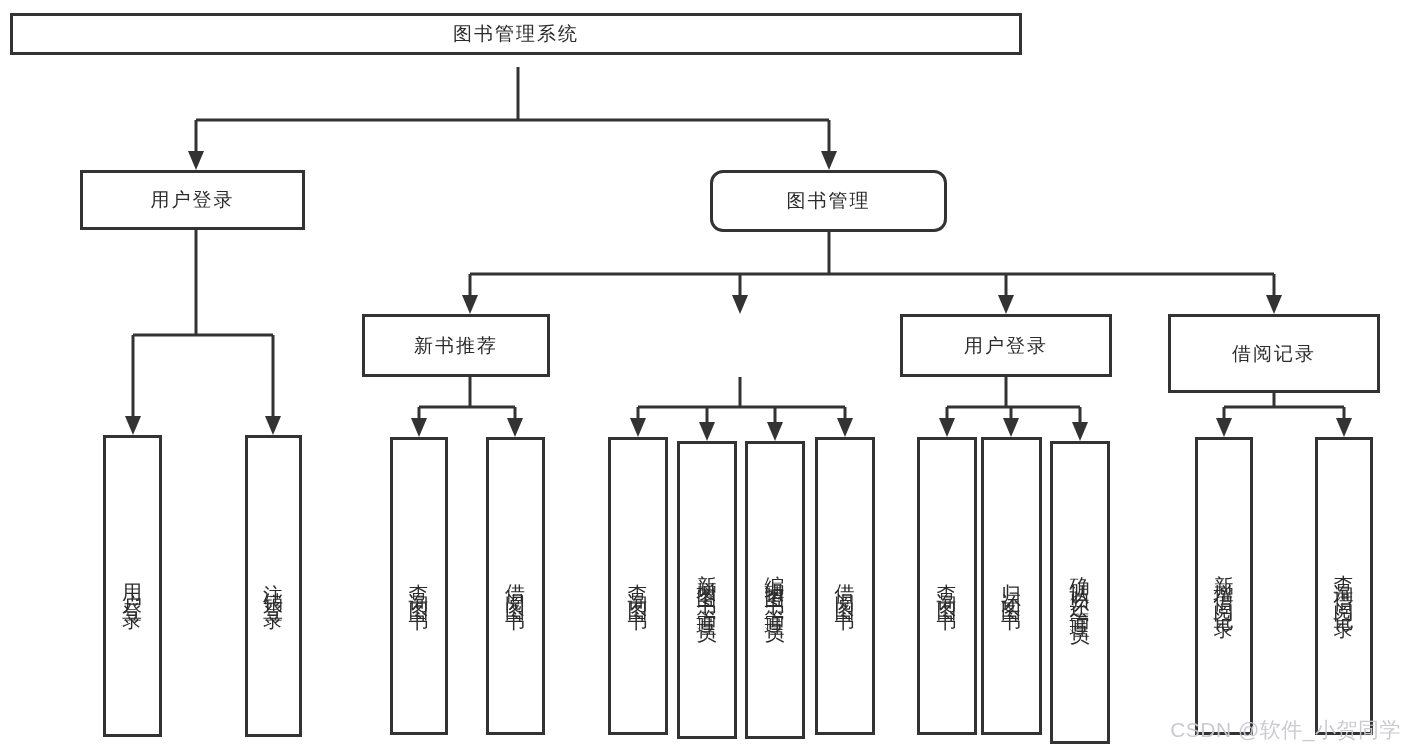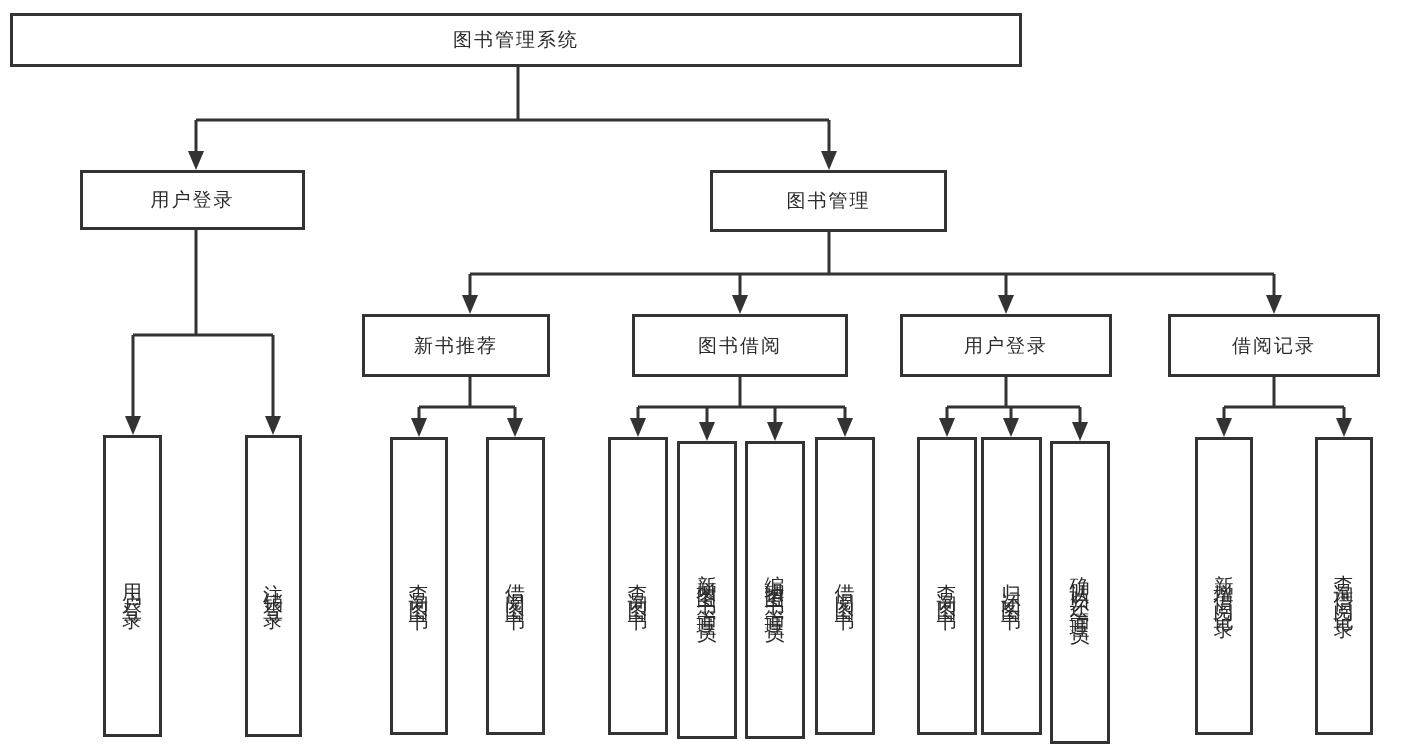--- a/index.html
+++ b/index.html
@@ -118,41 +118,38 @@
       <polygon points="767,422 783,422 775,441"></polygon>
       <polygon points="837,418 853,418 845,437"></polygon>
       <polygon points="939,418 955,418 947,437"></polygon>
       <polygon points="1003,418 1019,418 1011,437"></polygon>
       <polygon points="1072,422 1088,422 1080,441"></polygon>
       <polygon points="1216,418 1232,418 1224,437"></polygon>
       <polygon points="1336,418 1352,418 1344,437"></polygon>
     </g>
   </svg>
 
-  <div class="node h-node" style="left:10px; top:13px; width:1012px; height:54px;align-items:center;">
+  <div class="node h-node" style="left:10px; top:13px; width:1012px; height:42px;align-items:center;">
     <span>图书管理系统</span>
   </div>
 
   <div class="node h-node" style="left:80px; top:170px; width:225px; height:60px;">
     <span>用户登录</span>
   </div>
-  <div class="node h-node" style="left:710px; top:170px; width:237px; height:62px;">
+  <div class="node h-node" style="left:710px; top:170px; width:237px; height:62px;border-radius:13px;">
     <span>图书管理</span>
   </div>
 
   <div class="node h-node" style="left:362px; top:314px; width:188px; height:63px;">
     <span>新书推荐</span>
   </div>
-  <div class="node h-node" style="left:632px; top:314px; width:216px; height:63px;">
-    <span>图书借阅</span>
-  </div>
   <div class="node h-node" style="left:900px; top:314px; width:212px; height:63px;">
     <span>用户登录</span>
   </div>
-  <div class="node h-node" style="left:1168px; top:314px; width:212px; height:63px;text-align:right;">
+  <div class="node h-node" style="left:1168px; top:314px; width:212px; height:79px;text-align:right;">
     <span>借阅记录</span>
   </div>
 
   <div class="node v-node" style="left:103px; top:435px; width:59px; height:302px;">
     <span>用户登录</span>
   </div>
   <div class="node v-node" style="left:245px; top:435px; width:57px; height:302px;">
     <span>注销登录</span>
   </div>
 
@@ -186,13 +183,14 @@
     <span>确认归还（管理员）</span>
   </div>
 
   <div class="node v-node" style="left:1195px; top:437px; width:58px; height:298px;">
     <span>新增借阅记录</span>
   </div>
   <div class="node v-node" style="left:1315px; top:437px; width:58px; height:298px;">
     <span>查询借阅记录</span>
   </div>
 
+  <div id="watermark">CSDN @软件_小贺同学</div>
 </div>
 
 </body></html>

